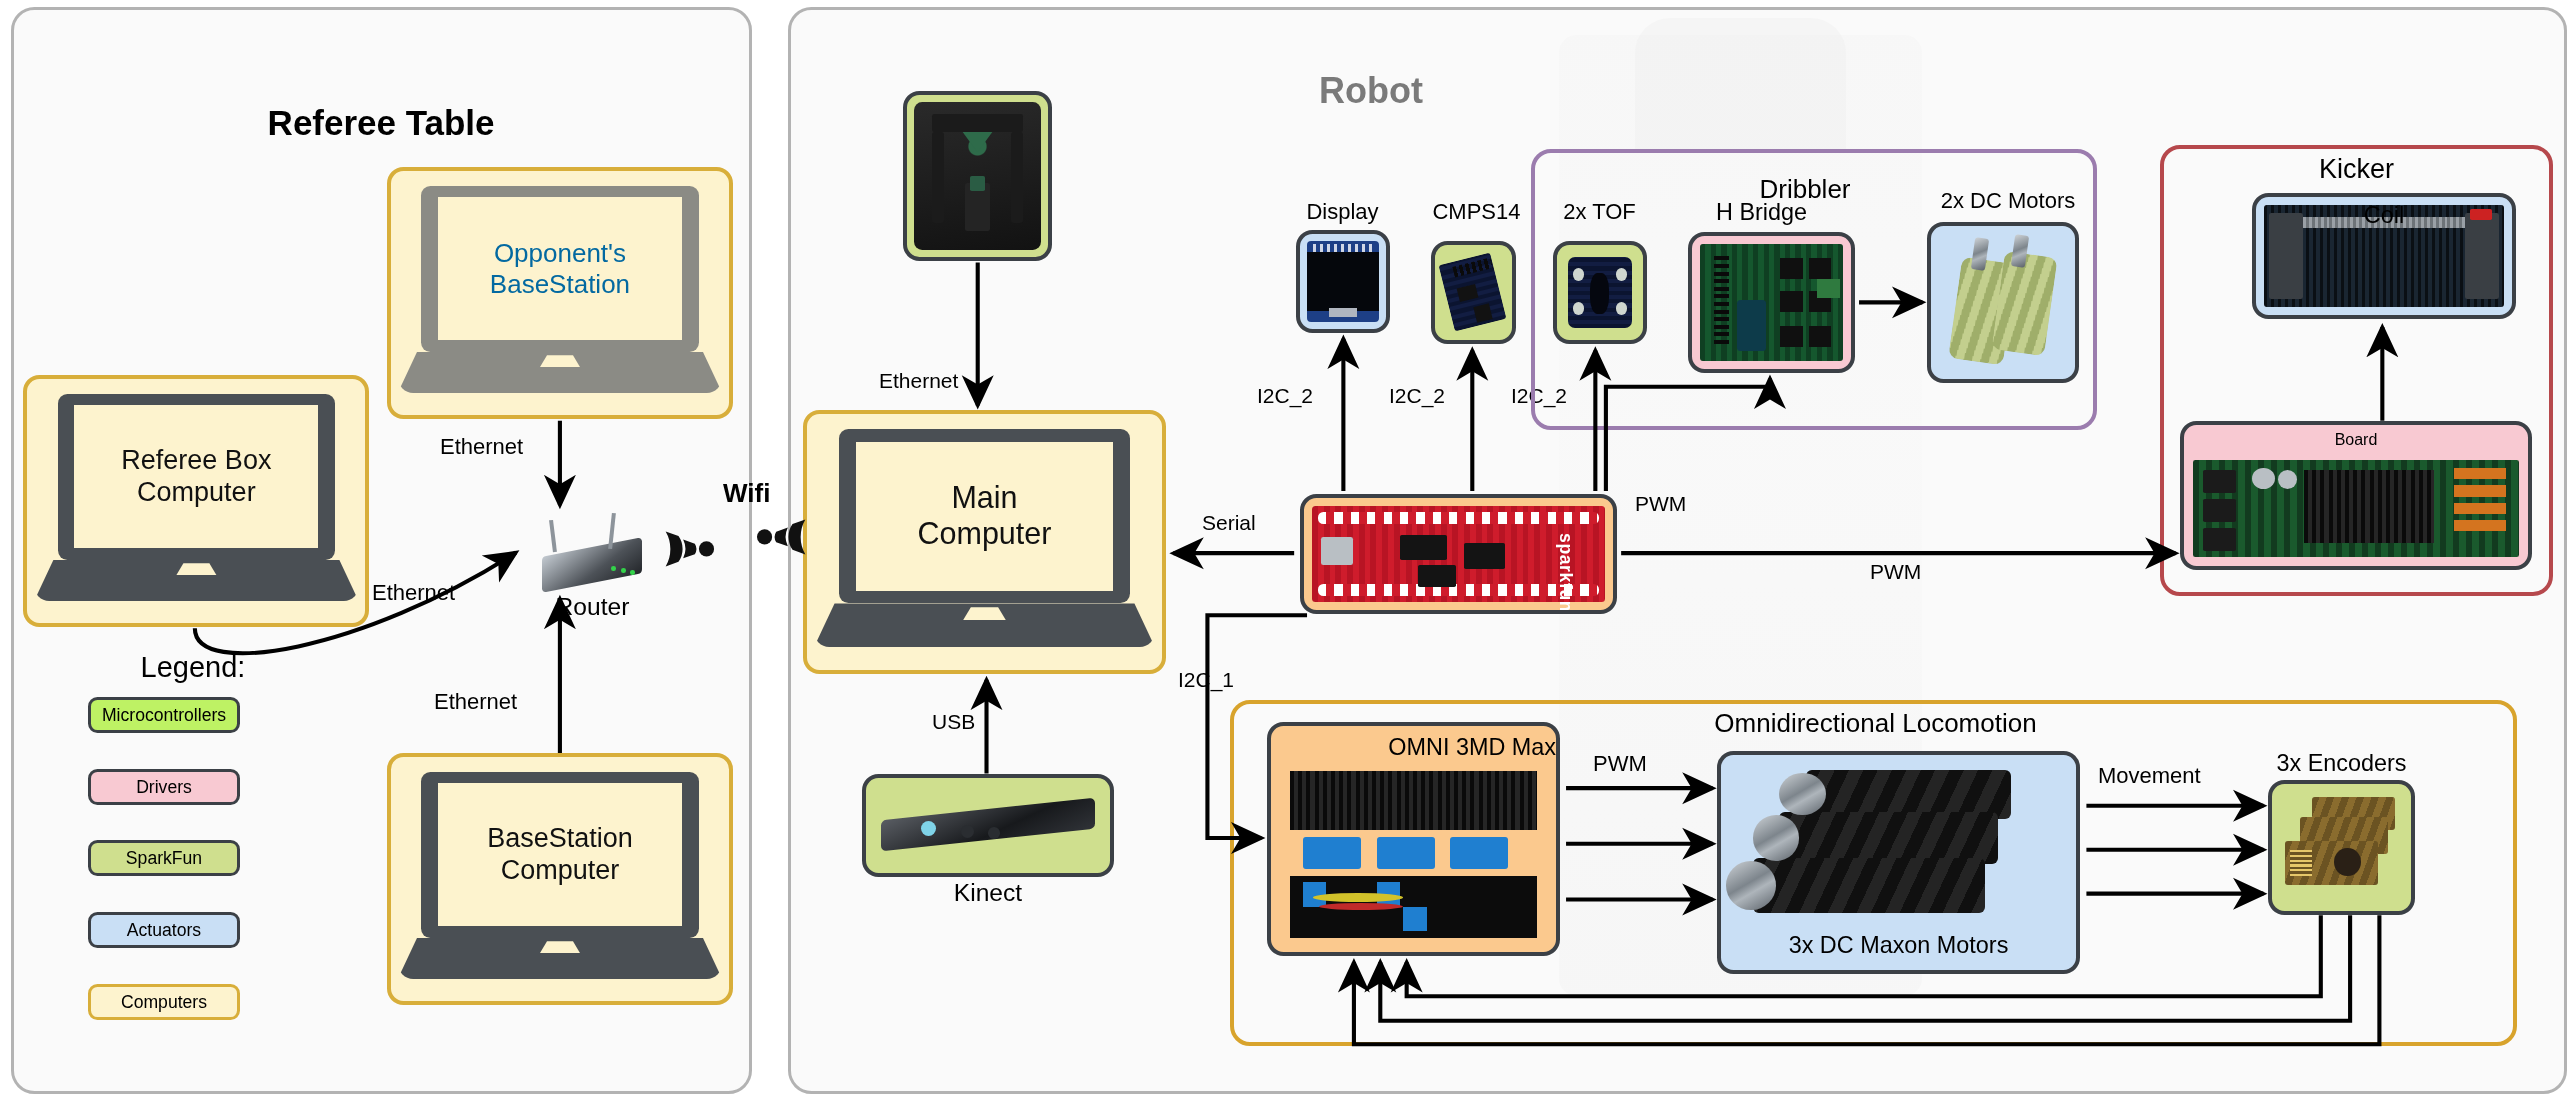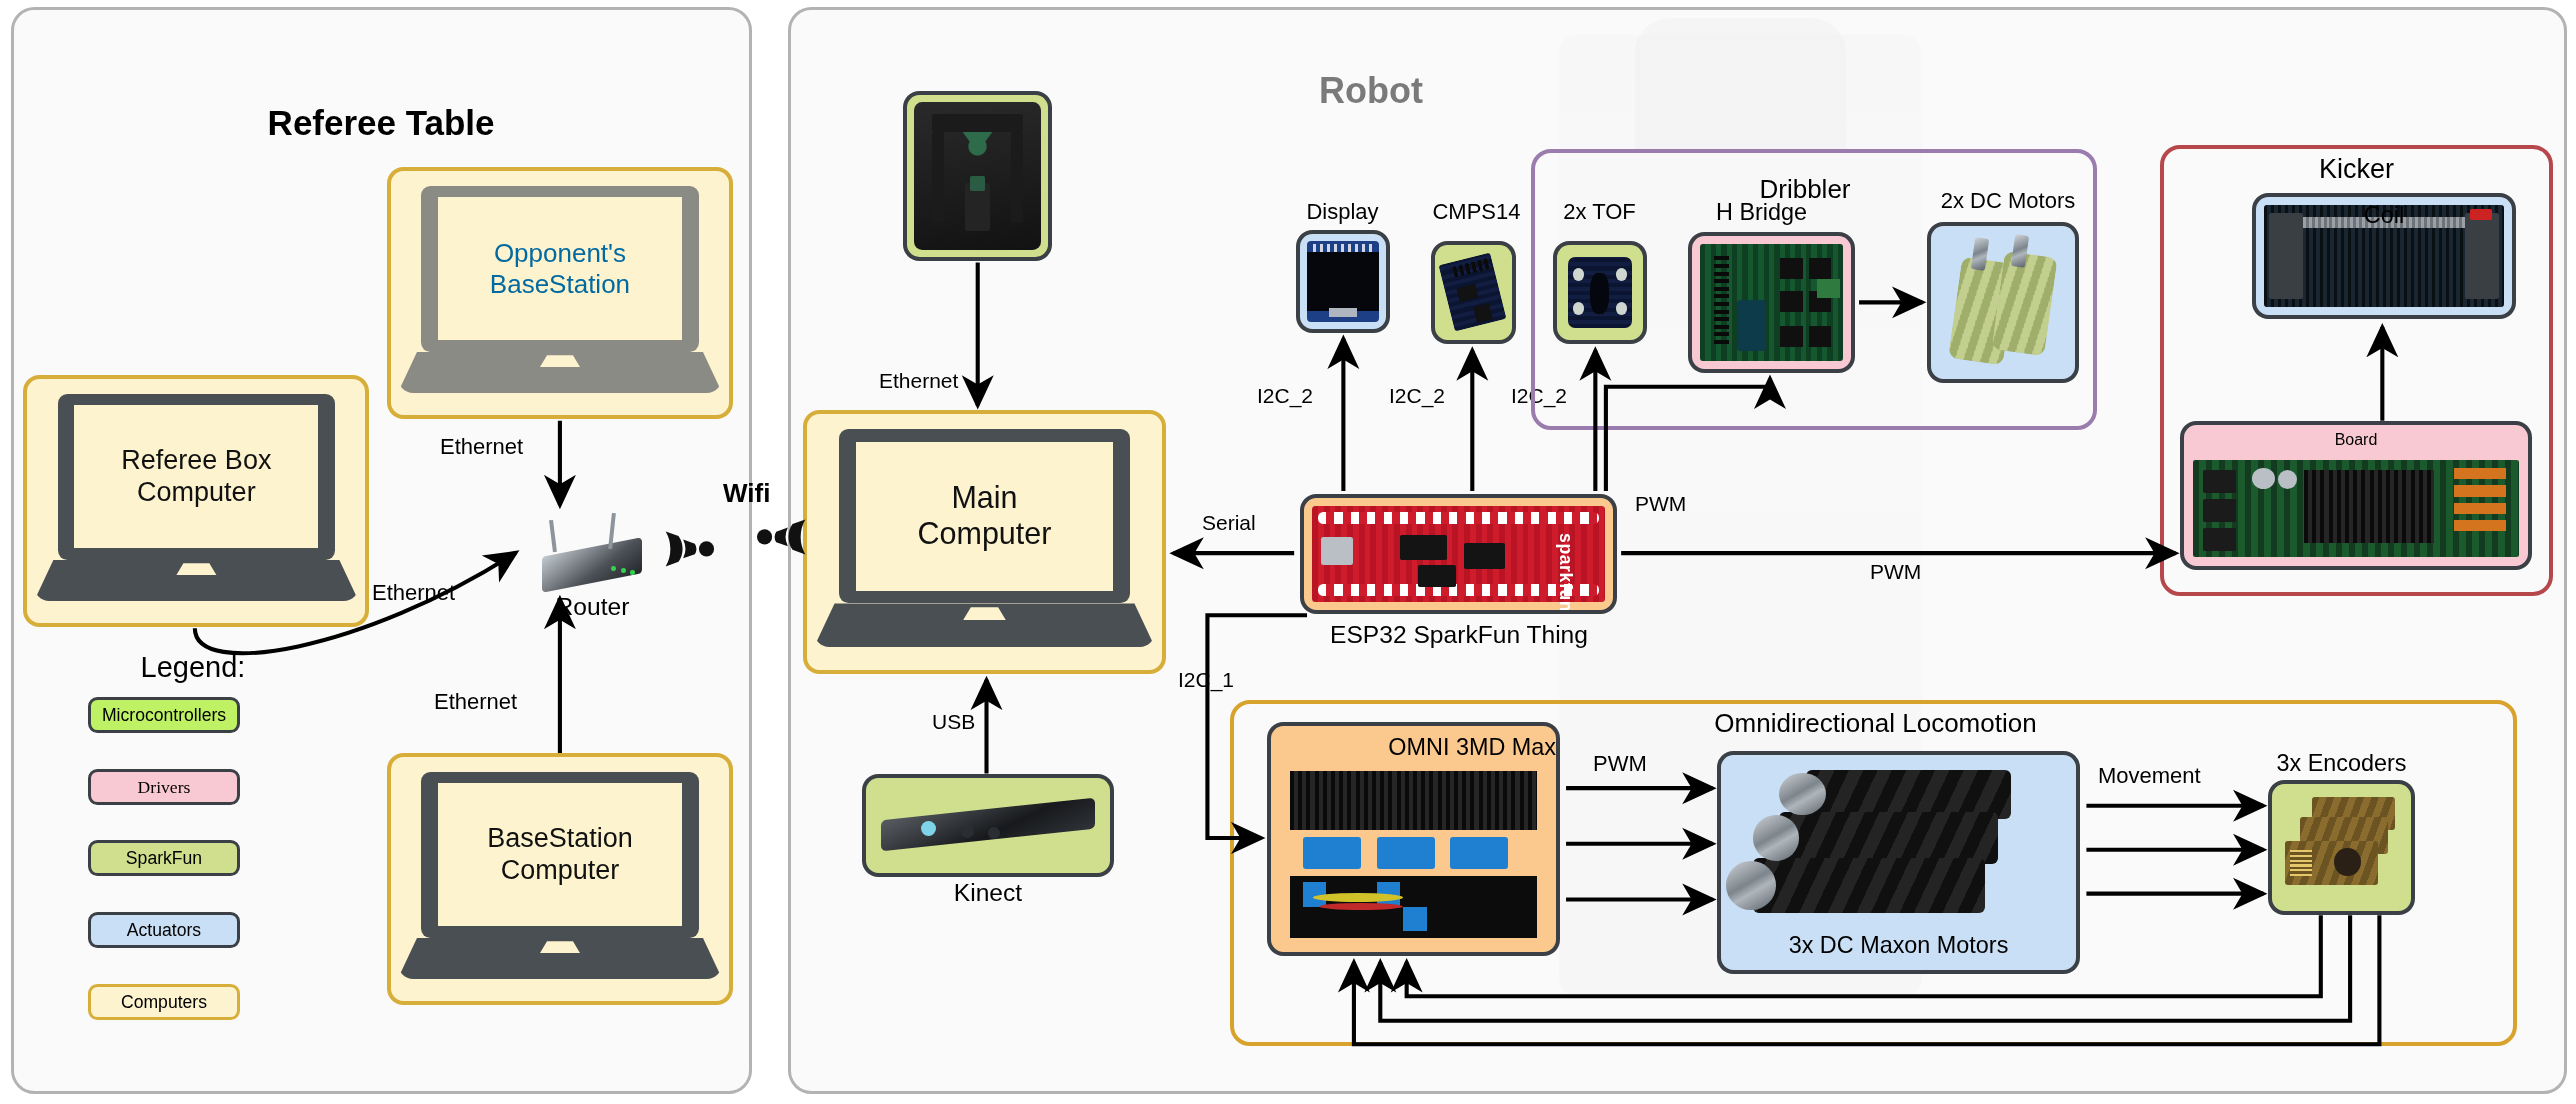--- a/index.html
+++ b/index.html
@@ -138,21 +138,21 @@
       </g>
     </svg>
   </div>
 
   <div class="cap" style="left:70px;top:651px;width:246px;font-size:29px;">Legend:</div>
 
   <div class="node" style="left:88px;top:697px;width:152px;height:36px;background:#bef264;border-width:3.5px;border-radius:9.4px;">
     <span style="font-size:17.6px;">Microcontrollers</span>
   </div>
   <div class="node" style="left:88px;top:769px;width:152px;height:36px;background:#f8c9d2;border-width:3.5px;border-radius:9.4px;">
-    <span style="font-size:17.6px;font-family:Liberation Serif, serif;">Drivers</span>
+    <span style="font-size:17.6px;">Drivers</span>
   </div>
   <div class="node" style="left:88px;top:840px;width:152px;height:36px;background:#cfdf8e;border-width:3.5px;border-radius:9.4px;">
     <span style="font-size:17.6px;">SparkFun</span>
   </div>
   <div class="node" style="left:88px;top:912px;width:152px;height:36px;background:#c9dff5;border-width:3.5px;border-radius:9.4px;">
     <span style="font-size:17.6px;">Actuators</span>
   </div>
   <div class="node computers" style="left:88px;top:984px;width:152px;height:36px;border-width:3.5px;border-radius:9.4px;">
     <span style="font-size:17.6px;">Computers</span>
   </div>
@@ -223,21 +223,20 @@
                   background:repeating-linear-gradient(90deg,#ffffff 0 8.2px,#cf1c2c 8.2px 16.4px);border-radius:5.3px;"></div>
       <div style="position:absolute;left:3%;top:32%;width:11%;height:30%;background:#b9bfc4;border-radius:2.3px;"></div>
       <div style="position:absolute;left:30%;top:30%;width:16%;height:26%;background:#141414;border-radius:1.8px;"></div>
       <div style="position:absolute;left:52%;top:38%;width:14%;height:28%;background:#141414;border-radius:1.8px;"></div>
       <div style="position:absolute;left:36%;top:62%;width:13%;height:22%;background:#141414;border-radius:1.8px;"></div>
       <div style="position:absolute;left:75%;top:28%;width:44px;height:76px;
                   color:#fff;font-size:17.6px;font-weight:bold;letter-spacing:0.6px;
                   writing-mode:vertical-rl;">sparkfun</div>
     </div>
   </div>
-  <div class="cap" style="left:1254px;top:621px;width:410px;font-size:24.6px;">ESP32 SparkFun Thing</div>
   <div class="lbl" style="left:1202px;top:511px;font-size:21px;">Serial</div>
 
   <div class="cap" style="left:1278px;top:199px;width:129px;font-size:22px;">Display</div>
   <div class="node" style="left:1296px;top:230px;width:94px;height:103px;background:#c9dff5;">
     <div class="ph oledph" style="inset:7px;border-radius:4.1px;">
       <div style="position:absolute;left:8%;top:4%;width:84%;height:9%;
                   background:repeating-linear-gradient(90deg,#cfd6e6 0 2.9px,#1d3f86 2.9px 7px);"></div>
       <div style="position:absolute;left:30%;top:83%;width:40%;height:11%;background:#b0b6c0;"></div>
     </div>
   </div>

